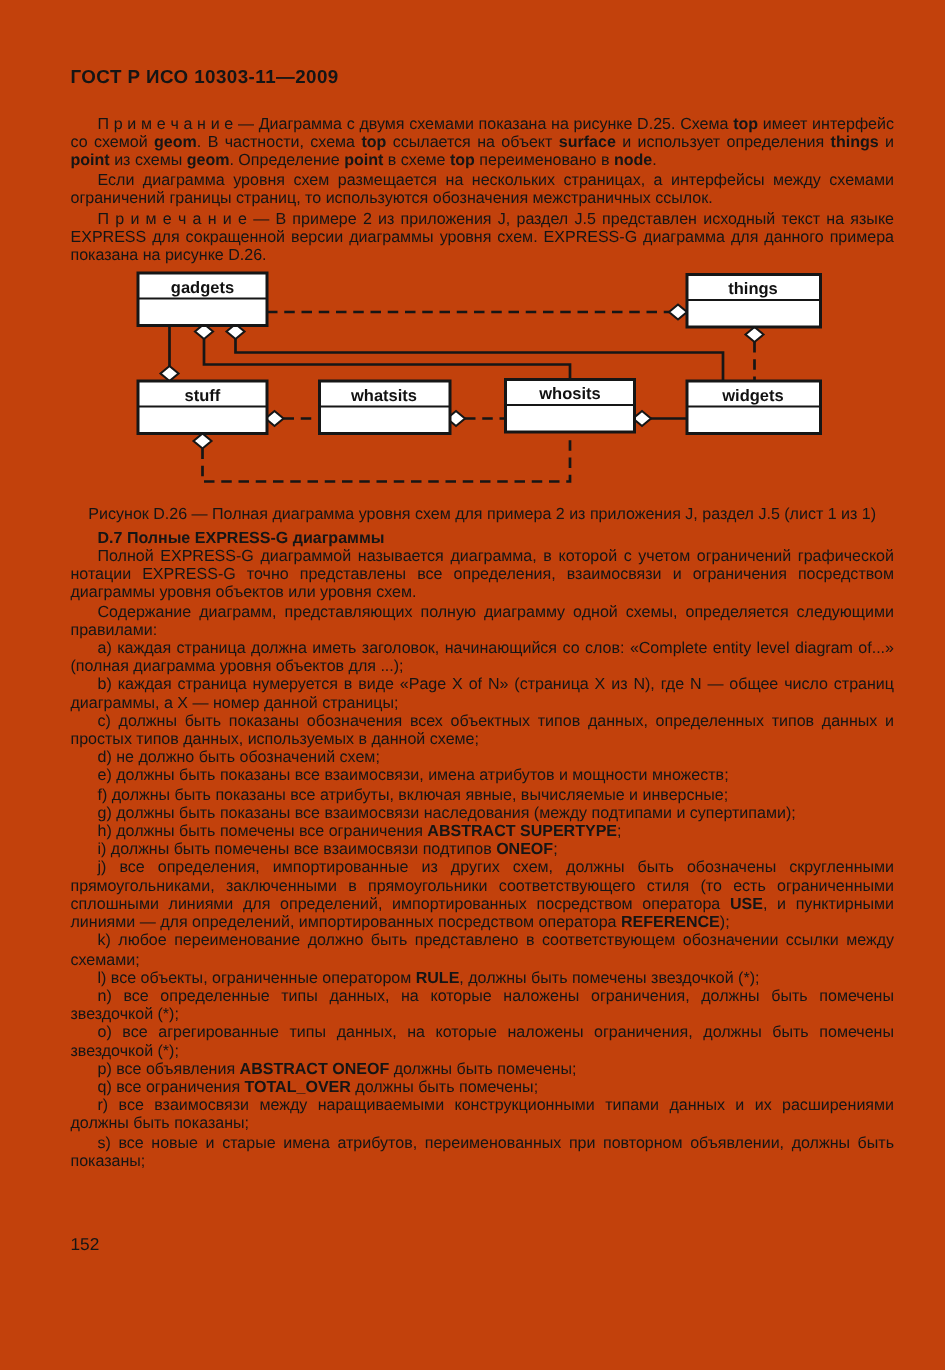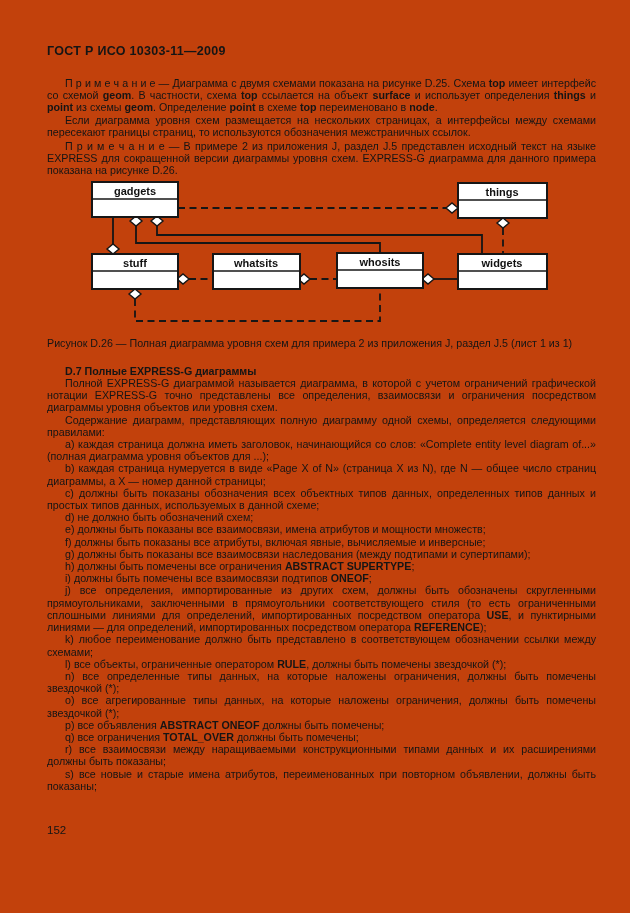--- a/index.html
+++ b/index.html
@@ -13,24 +13,24 @@
     font-size:12.5px; font-weight:bold; letter-spacing:0.3px;
   }
   .content {
     position:absolute; left:47px; top:75px; width:549px;
     font-size:10.7px; line-height:12.2px;
   }
   .para { margin:0; text-indent:18px; text-align:justify; }
   .style-note { margin-top:2px; }
   .style-heading { font-weight:bold; text-align:left; }
   .sections > .style-heading:first-child { margin-top:0; }
-  .figure { margin:-2px 0 16px 0; }
+  .figure { margin:-2px 0 4px 0; }
   .figure svg { display:block; margin-left:38px; }
   .figure-caption {
-    margin:6px 0 0 0; text-indent:0;
+    margin:6px 0 0 0; text-align:center; text-indent:0;
     font-size:10.7px; line-height:12.2px;
   }
   .page-number {
     position:absolute; left:47px; top:824px; font-size:11.5px;text-align:right;
   }
   .diag-line   { fill:none; stroke:#161616; stroke-width:1.8; }
   .diag-dashed { stroke-dasharray:7 4.5; }
   .diag-box    { fill:#ffffff; stroke:#161616; stroke-width:2; }
   .diag-divider{ stroke:#161616; stroke-width:1.4; }
   .diag-marker { fill:#ffffff; stroke:#161616; stroke-width:1.4; }
@@ -43,21 +43,21 @@
 <body>
 
 <div class="page">
 
   <div class="doc-header">ГОСТ Р ИСО 10303-11—2009</div>
 
   <div class="content">
 
     <div>
         <p class="para style-note">П р и м е ч а н и е — Диаграмма с двумя схемами показана на рисунке D.25. Схема <b>top</b> имеет интерфейс со схемой <b>geom</b>. В частности, схема <b>top</b> ссылается на объект <b>surface</b> и использует определения <b>things</b> и <b>point</b> из схемы <b>geom</b>. Определение <b>point</b> в схеме <b>top</b> переименовано в <b>node</b>.</p>
-        <p class="para style-body">Если диаграмма уровня схем размещается на нескольких страницах, а интерфейсы между схемами пересекают границы страниц, то используются обозначения межстраничных ссылок.</p>
+        <p class="para style-body">Если диаграмма уровня схем размещается на нескольких страницах, а интерфейсы между схемами ограничений границы страниц, то используются обозначения межстраничных ссылок.</p>
         <p class="para style-note">П р и м е ч а н и е — В примере 2 из приложения J, раздел J.5 представлен исходный текст на языке EXPRESS для сокращенной версии диаграммы уровня схем. EXPRESS-G диаграмма для данного примера показана на рисунке D.26.</p>
       </div>
 
     <div class="figure">
       <svg width="465" height="156" viewBox="85 186 465 156">
 
         <g>
           <path class="diag-line diag-dashed" d="M178,219 H446"></path>
           <polygon class="diag-marker" points="446,219 452,214 458,219 452,224"></polygon>
         </g>

